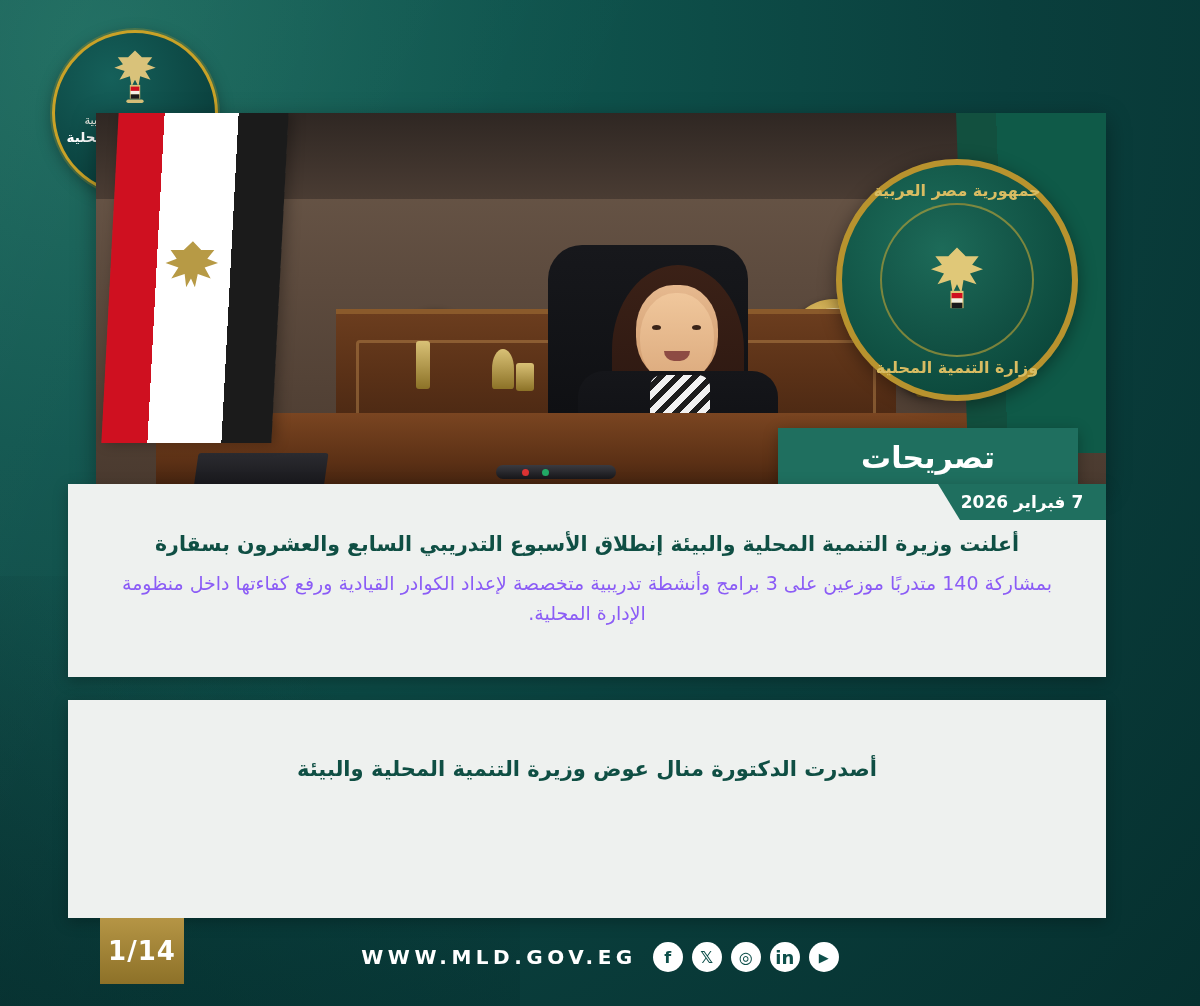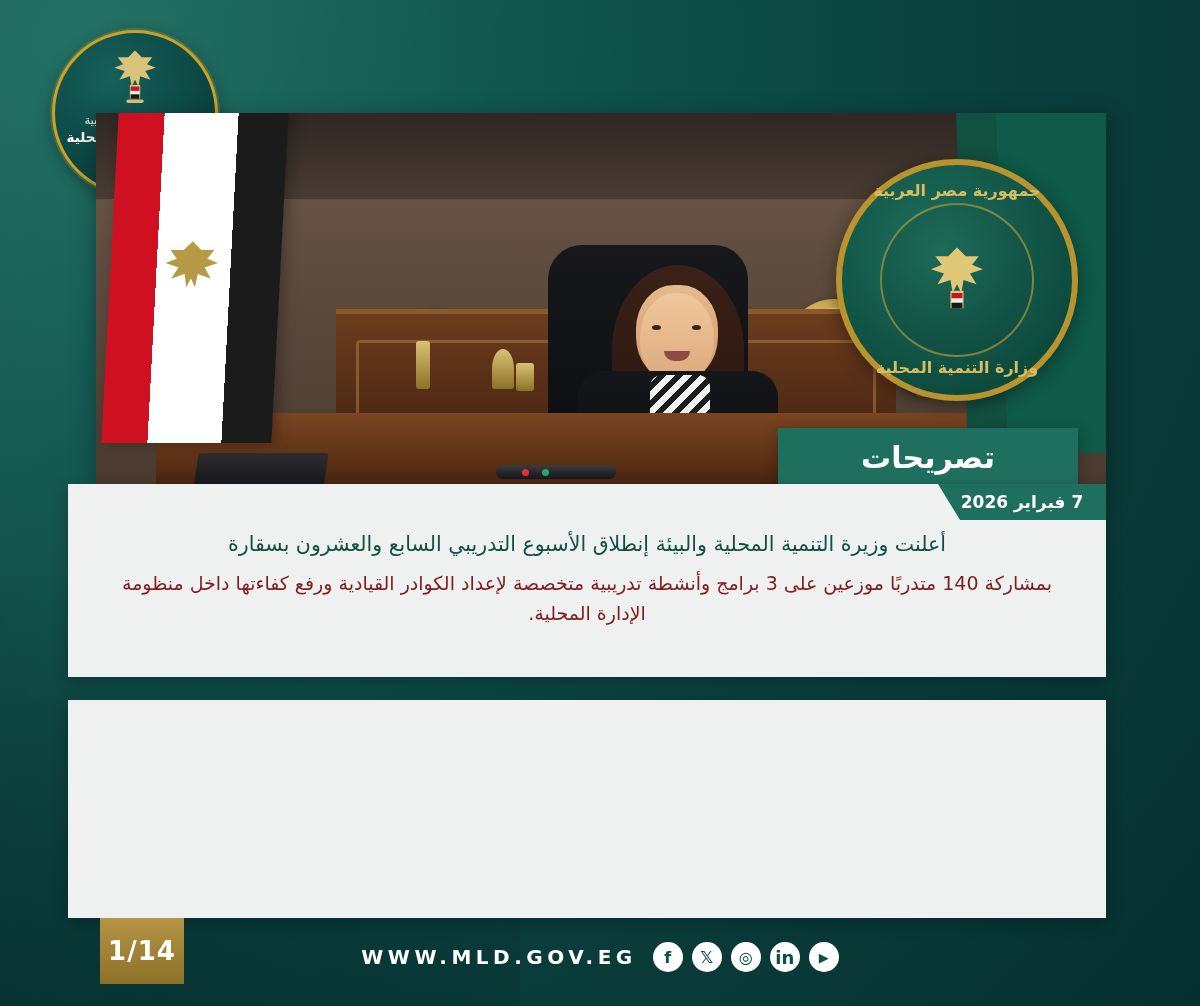--- a/index.html
+++ b/index.html
@@ -147,25 +147,25 @@
   .card.two{top:700px;height:218px;}
   .date-tag{
     position:absolute;right:0;top:0;height:36px;min-width:168px;
     background:#1f6f5f;color:#fff;display:flex;align-items:center;justify-content:center;
     font-size:17px;font-weight:bold;padding:0 18px;box-sizing:border-box;
     clip-path:polygon(0 0,100% 0,100% 100%,22px 100%);
   }
   .card-body{padding:46px 34px 16px 34px;text-align:center;box-sizing:border-box;}
   .card.two .card-body{padding-top:54px;}
   .headline{
-    color:#0f4f44;font-size:20.5px;font-weight:normal;line-height:1.45;margin:0 0 8px 0;
+    color:#0f4f44;font-size:20.5px;font-weight:bold;line-height:1.45;margin:0 0 8px 0;
   }
   .card.two .headline{font-size:21px;}
   .subline{
-    color:#7f1d1d;font-size:19px;line-height:1.6;margin:8px;font-weight:400;
+    color:#8b5cf6;font-size:19px;line-height:1.6;margin:8px;font-weight:400;
   }
 
   
   .page-badge{
     position:absolute;left:100px;bottom:22px;width:84px;height:66px;
     background:linear-gradient(180deg,#b59545,#8d7128);
     display:flex;align-items:center;justify-content:center;
     color:#ffffff;font-size:26px;font-weight:bold;letter-spacing:1px;
   }
   .social{
@@ -269,20 +269,21 @@
 <div class="card one">
   <div class="date-tag">7 فبراير 2026</div>
   <div class="card-body">
     <p class="headline">أعلنت وزيرة التنمية المحلية والبيئة إنطلاق الأسبوع التدريبي السابع والعشرون بسقارة</p>
     <p class="subline">بمشاركة 140 متدربًا موزعين على 3 برامج وأنشطة تدريبية متخصصة لإعداد الكوادر القيادية ورفع كفاءتها داخل منظومة الإدارة المحلية.</p>
   </div>
 </div>
 
 <div class="card two">
   <div class="card-body">
+    <p class="headline">أصدرت الدكتورة منال عوض وزيرة التنمية المحلية والبيئة</p>
   </div>
 </div>
 
 <div class="page-badge">1/14</div>
 
 <div class="url-row">
   <span class="url-text">WWW.MLD.GOV.EG</span>
   <span class="social" style="position:static">
     <span class="soc">f</span>
     <span class="soc">𝕏</span>

